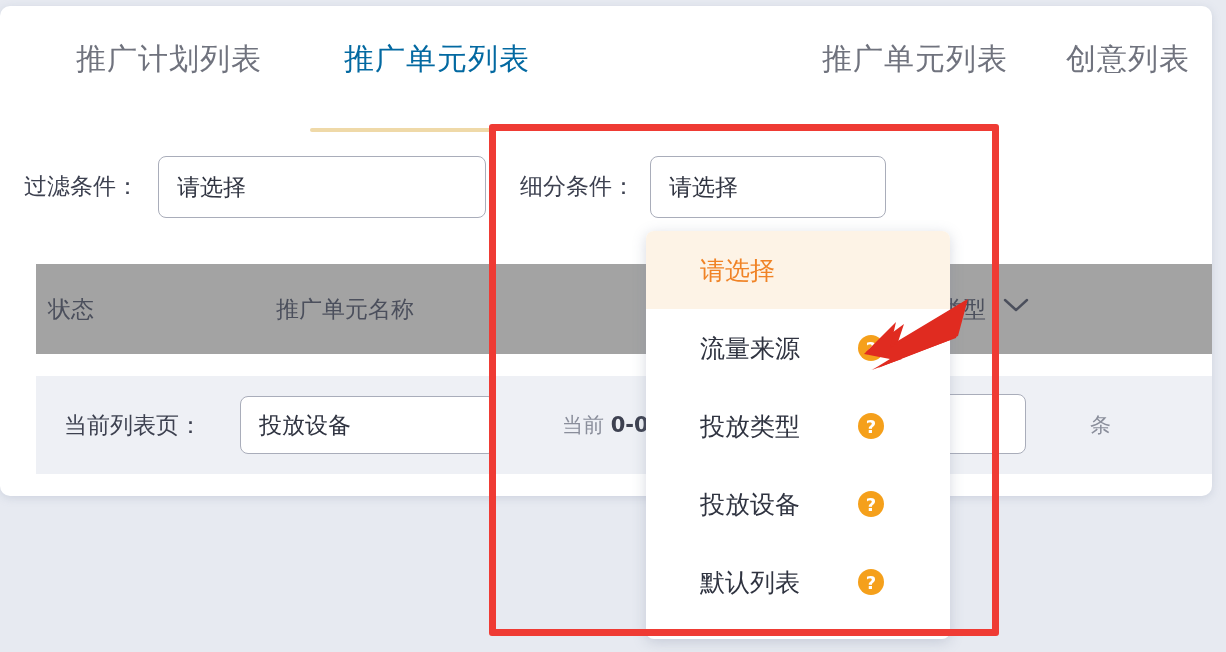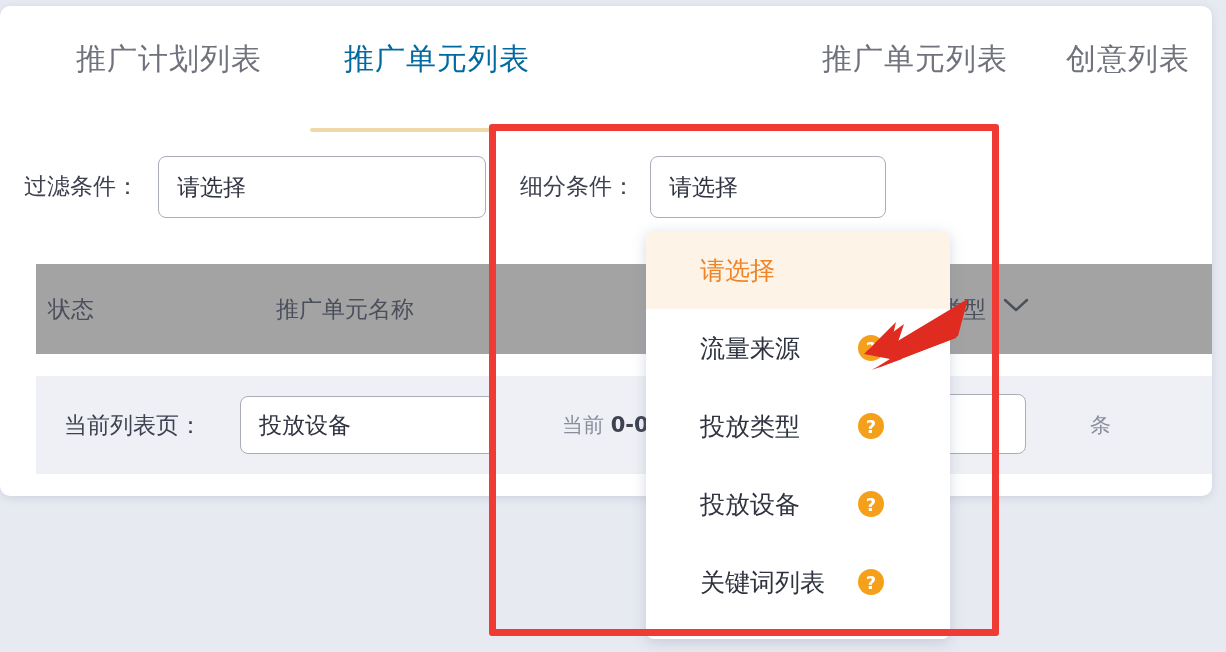--- a/index.html
+++ b/index.html
@@ -239,21 +239,21 @@
       <span>投放类型</span>
       <span class="dd-help">?</span>
     </div>
 
     <div class="dd-item">
       <span>投放设备</span>
       <span class="dd-help">?</span>
     </div>
 
     <div class="dd-item">
-      <span>关键词列表</span>
+      <span>默认列表</span>
       <span class="dd-help">?</span>
     </div>
 
   </div>
 
   <div class="red-box"></div>
 
   <div class="red-arrow">
     <svg width="126" height="80" viewBox="0 0 126 80">
       <path d="M118 6 L52 46 L58 28 L20 56 L46 62 L32 72 L104 44 L92 34 Z" fill="#e02b20"></path>

